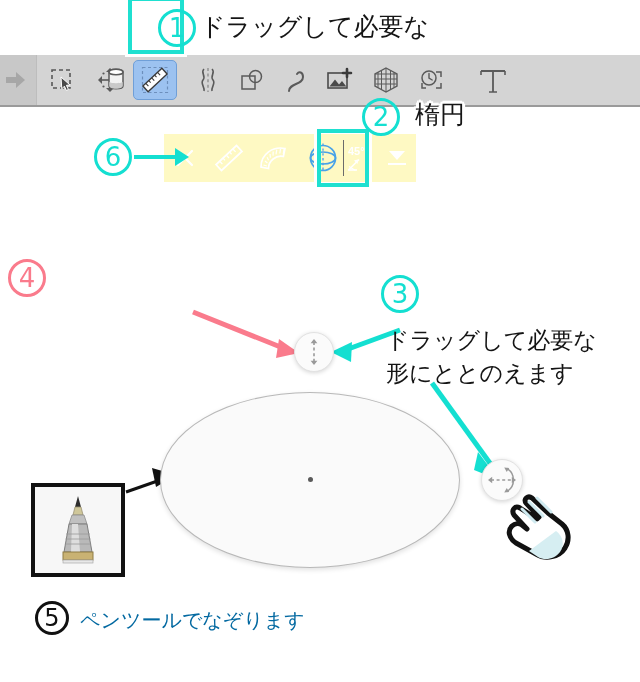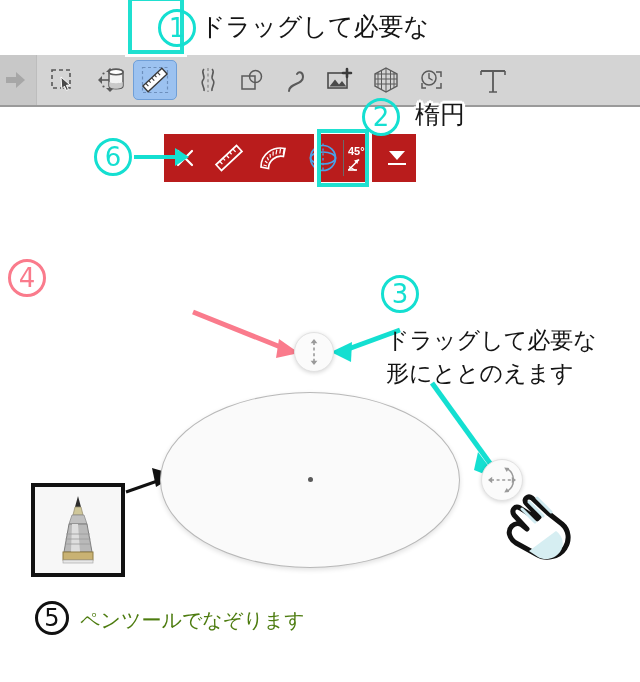--- a/index.html
+++ b/index.html
@@ -48,21 +48,21 @@
     left:128px;top:-3px;width:56px;height:57px;
     border:4px solid #1fe0d0;
     background:transparent;
     box-sizing:border-box;
     box-shadow:0 0 0 3px #ffffff;
   }
 
   
   #guide-bar{
     left:164px;top:134px;width:252px;height:48px;
-    background:#b91c1c;
+    background:#fef9c3;
     display:flex;align-items:stretch;
   }
   #guide-bar .gb-cell{
     display:flex;align-items:center;justify-content:center;
     height:48px;
   }
   #gb-close{width:44px;}
   #gb-ruler{width:50px;}
   #gb-protractor{width:52px;}
   #gb-ellipse{width:44px;}
@@ -114,21 +114,21 @@
   }
   #label-drag{
     left:386px;top:324px;font-size:23px;color:#141414;line-height:1.42;
     white-space:pre-line;
   }
   #label-double-tap{
     left:82px;top:259px;font-size:19px;color:#fb7b8b;line-height:1.42;
     white-space:pre-line;
   }
   #label-pen-trace{
-    left:80px;top:607px;font-size:20px;color:#4d7c0f;white-space:nowrap;
+    left:80px;top:607px;font-size:20px;color:#0369a1;white-space:nowrap;
   }
 
   
   #ellipse-shape{
     left:160px;top:392px;width:300px;height:176px;
     border-radius:50%;
     background:#fafafa;
     border:1px solid #b8b8b8;
     box-shadow:0 2px 5px rgba(0,0,0,0.12);
     box-sizing:border-box;

